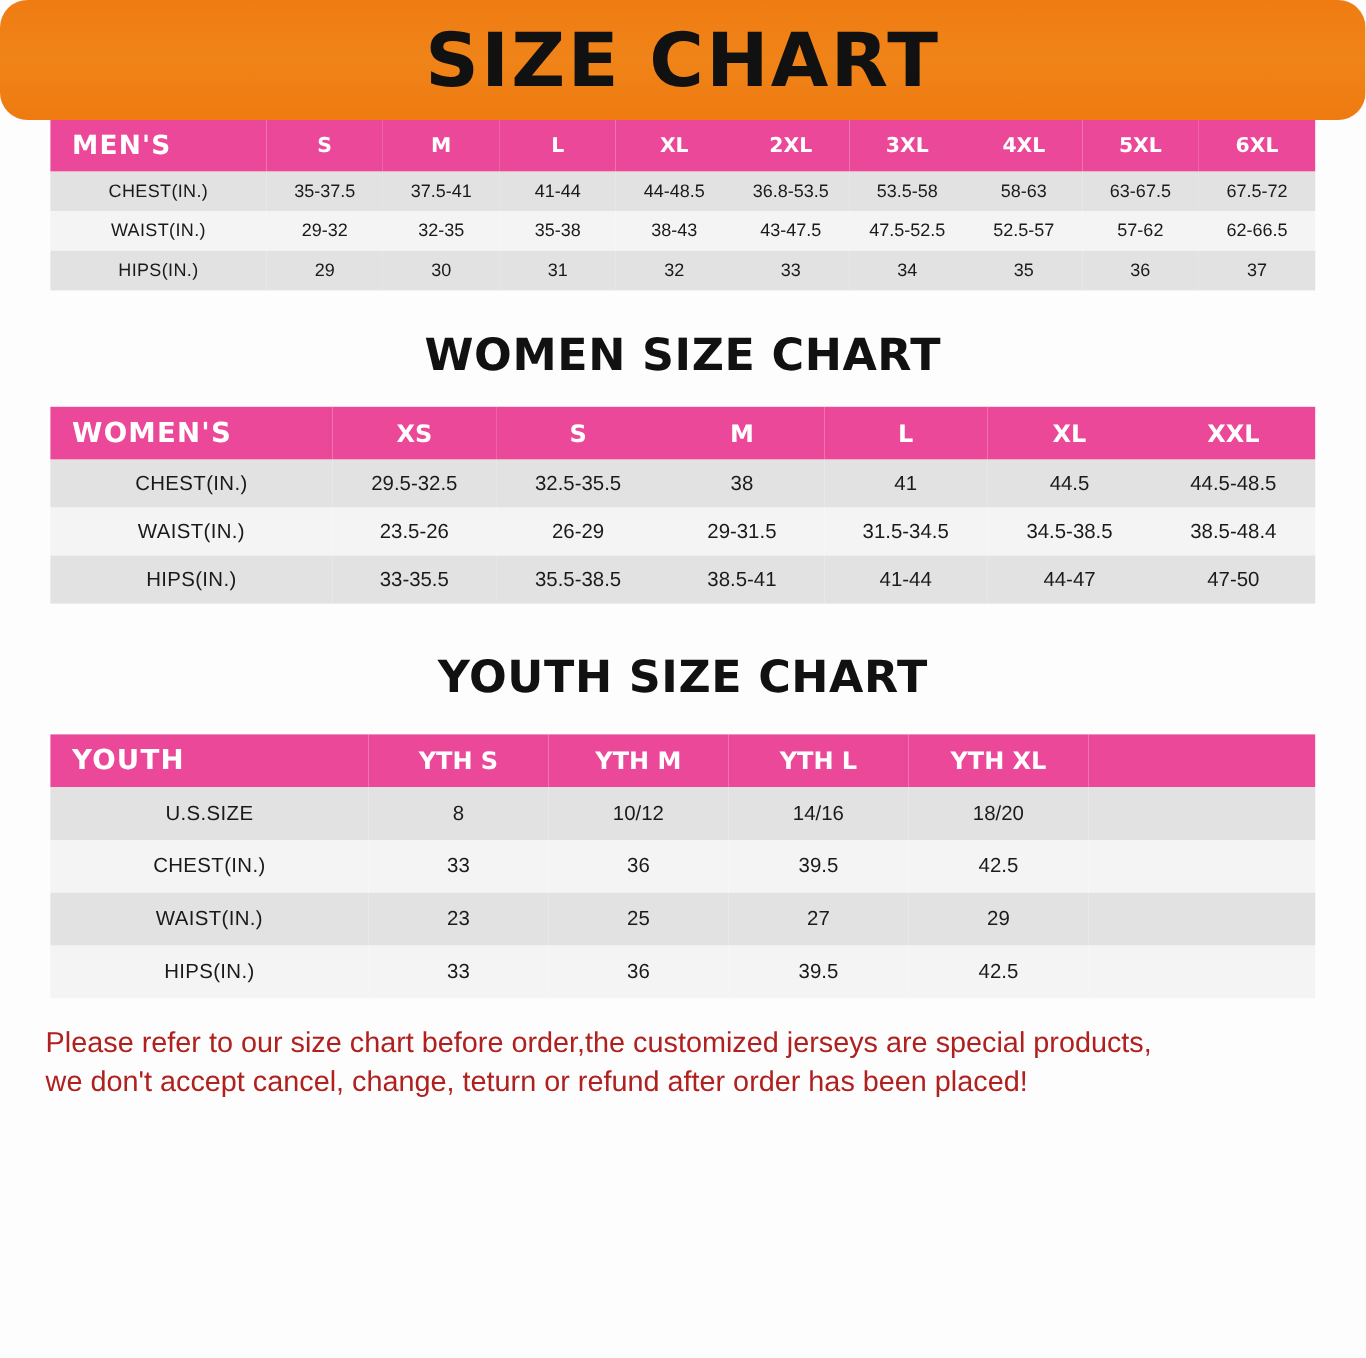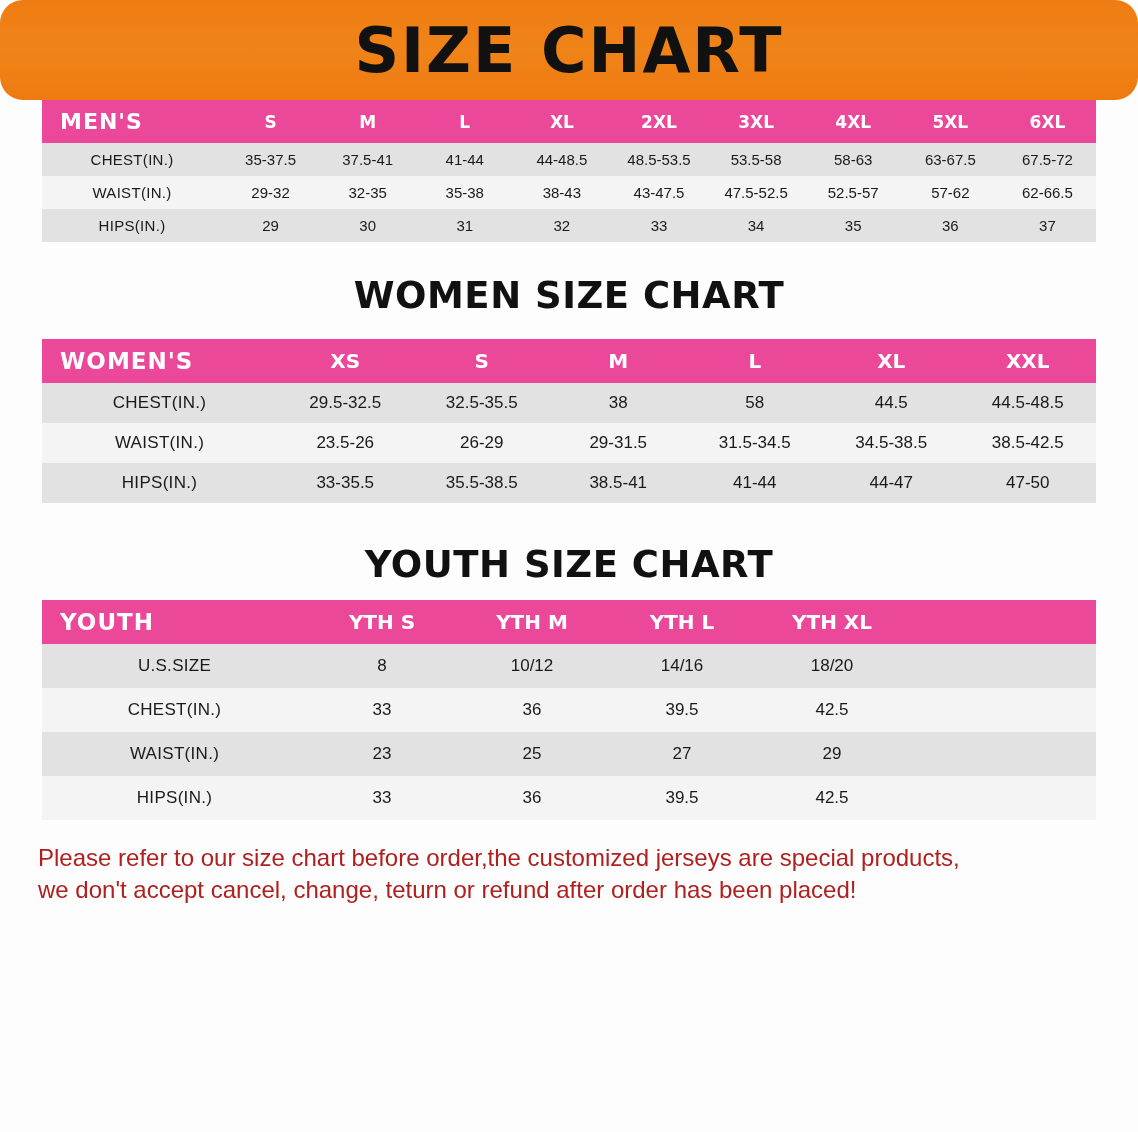--- a/index.html
+++ b/index.html
@@ -56,21 +56,21 @@
   }
   .section-title.women {
     font-size: 37px;
     margin-top: 32px;
     margin-bottom: 22px;
     letter-spacing: 0.5px;
   }
   .section-title.youth {
     font-size: 37px;
     margin-top: 40px;
-    margin-bottom: 14px;
+    margin-bottom: 26px;
     letter-spacing: 0.5px;
   }
 
   
   .table-wrap {
     padding: 0 42px;
   }
   table.size-table {
     width: 1054px;
     border-collapse: collapse;
@@ -154,21 +154,21 @@
           <th>6XL</th>
         </tr>
       </thead>
       <tbody>
         <tr class="shade-a">
           <td class="first-col">CHEST(IN.)</td>
           <td>35-37.5</td>
           <td>37.5-41</td>
           <td>41-44</td>
           <td>44-48.5</td>
-          <td>48.5-53.5</td>
+          <td>36.8-53.5</td>
           <td>53.5-58</td>
           <td>58-63</td>
           <td>63-67.5</td>
           <td>67.5-72</td>
         </tr>
         <tr class="shade-b">
           <td class="first-col">WAIST(IN.)</td>
           <td>29-32</td>
           <td>32-35</td>
           <td>35-38</td>
@@ -208,32 +208,32 @@
           <th>XL</th>
           <th>XXL</th>
         </tr>
       </thead>
       <tbody>
         <tr class="shade-a">
           <td class="first-col">CHEST(IN.)</td>
           <td>29.5-32.5</td>
           <td>32.5-35.5</td>
           <td>38</td>
-          <td>58</td>
+          <td>41</td>
           <td>44.5</td>
           <td>44.5-48.5</td>
         </tr>
         <tr class="shade-b">
           <td class="first-col">WAIST(IN.)</td>
           <td>23.5-26</td>
           <td>26-29</td>
           <td>29-31.5</td>
           <td>31.5-34.5</td>
           <td>34.5-38.5</td>
-          <td>38.5-42.5</td>
+          <td>38.5-48.4</td>
         </tr>
         <tr class="shade-a">
           <td class="first-col">HIPS(IN.)</td>
           <td>33-35.5</td>
           <td>35.5-38.5</td>
           <td>38.5-41</td>
           <td>41-44</td>
           <td>44-47</td>
           <td>47-50</td>
         </tr>

